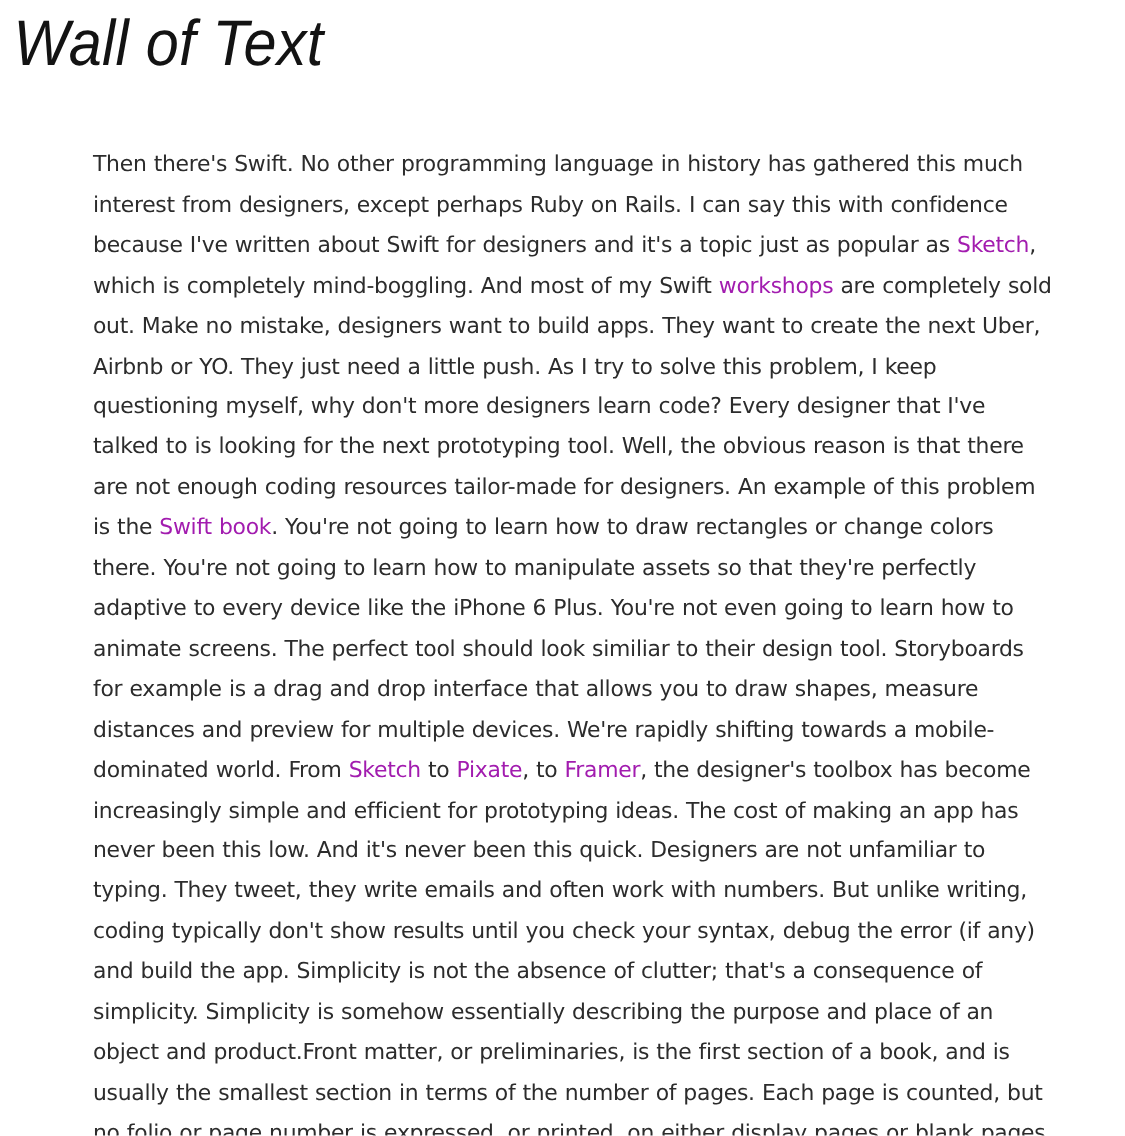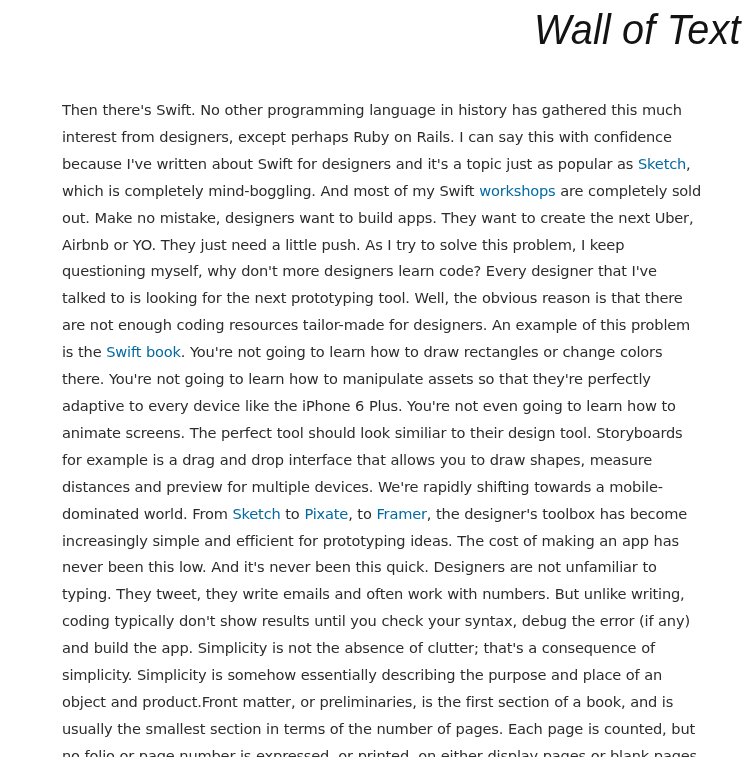--- a/index.html
+++ b/index.html
@@ -23,21 +23,21 @@
     background: #ffffff;
     box-sizing: border-box;
   }
 
   
   .title-wrap {
     position: absolute;
     left: 0;
     top: 7px;
     width: 750px;
-    text-align: right;
+    text-align: left;
   }
   .page-title {
     display: inline-block;
     margin: 0;
     font-family: "Liberation Sans Narrow", "Liberation Sans", "DejaVu Sans Condensed", "DejaVu Sans", sans-serif;
     font-style: italic;
     font-weight: 400;
     font-size: 43px;
     line-height: 1.05;
     letter-spacing: 0.2px;
@@ -59,21 +59,21 @@
     font-family: "DejaVu Sans", "Liberation Sans", sans-serif;
     font-size: 14.6px;
     line-height: 26.9px;
     color: #2c2c2c;
     text-align: left;
     letter-spacing: -0.18px;
     word-spacing: 0.3px;
     hyphens: none;
   }
   .body-copy .lnk {
-    color: #0369a1;
+    color: #a21caf;
     text-decoration: none;
     cursor: pointer;
   }
 </style>
 </head>
 <body>
 
 <div class="page">
 
   <div class="title-wrap">

